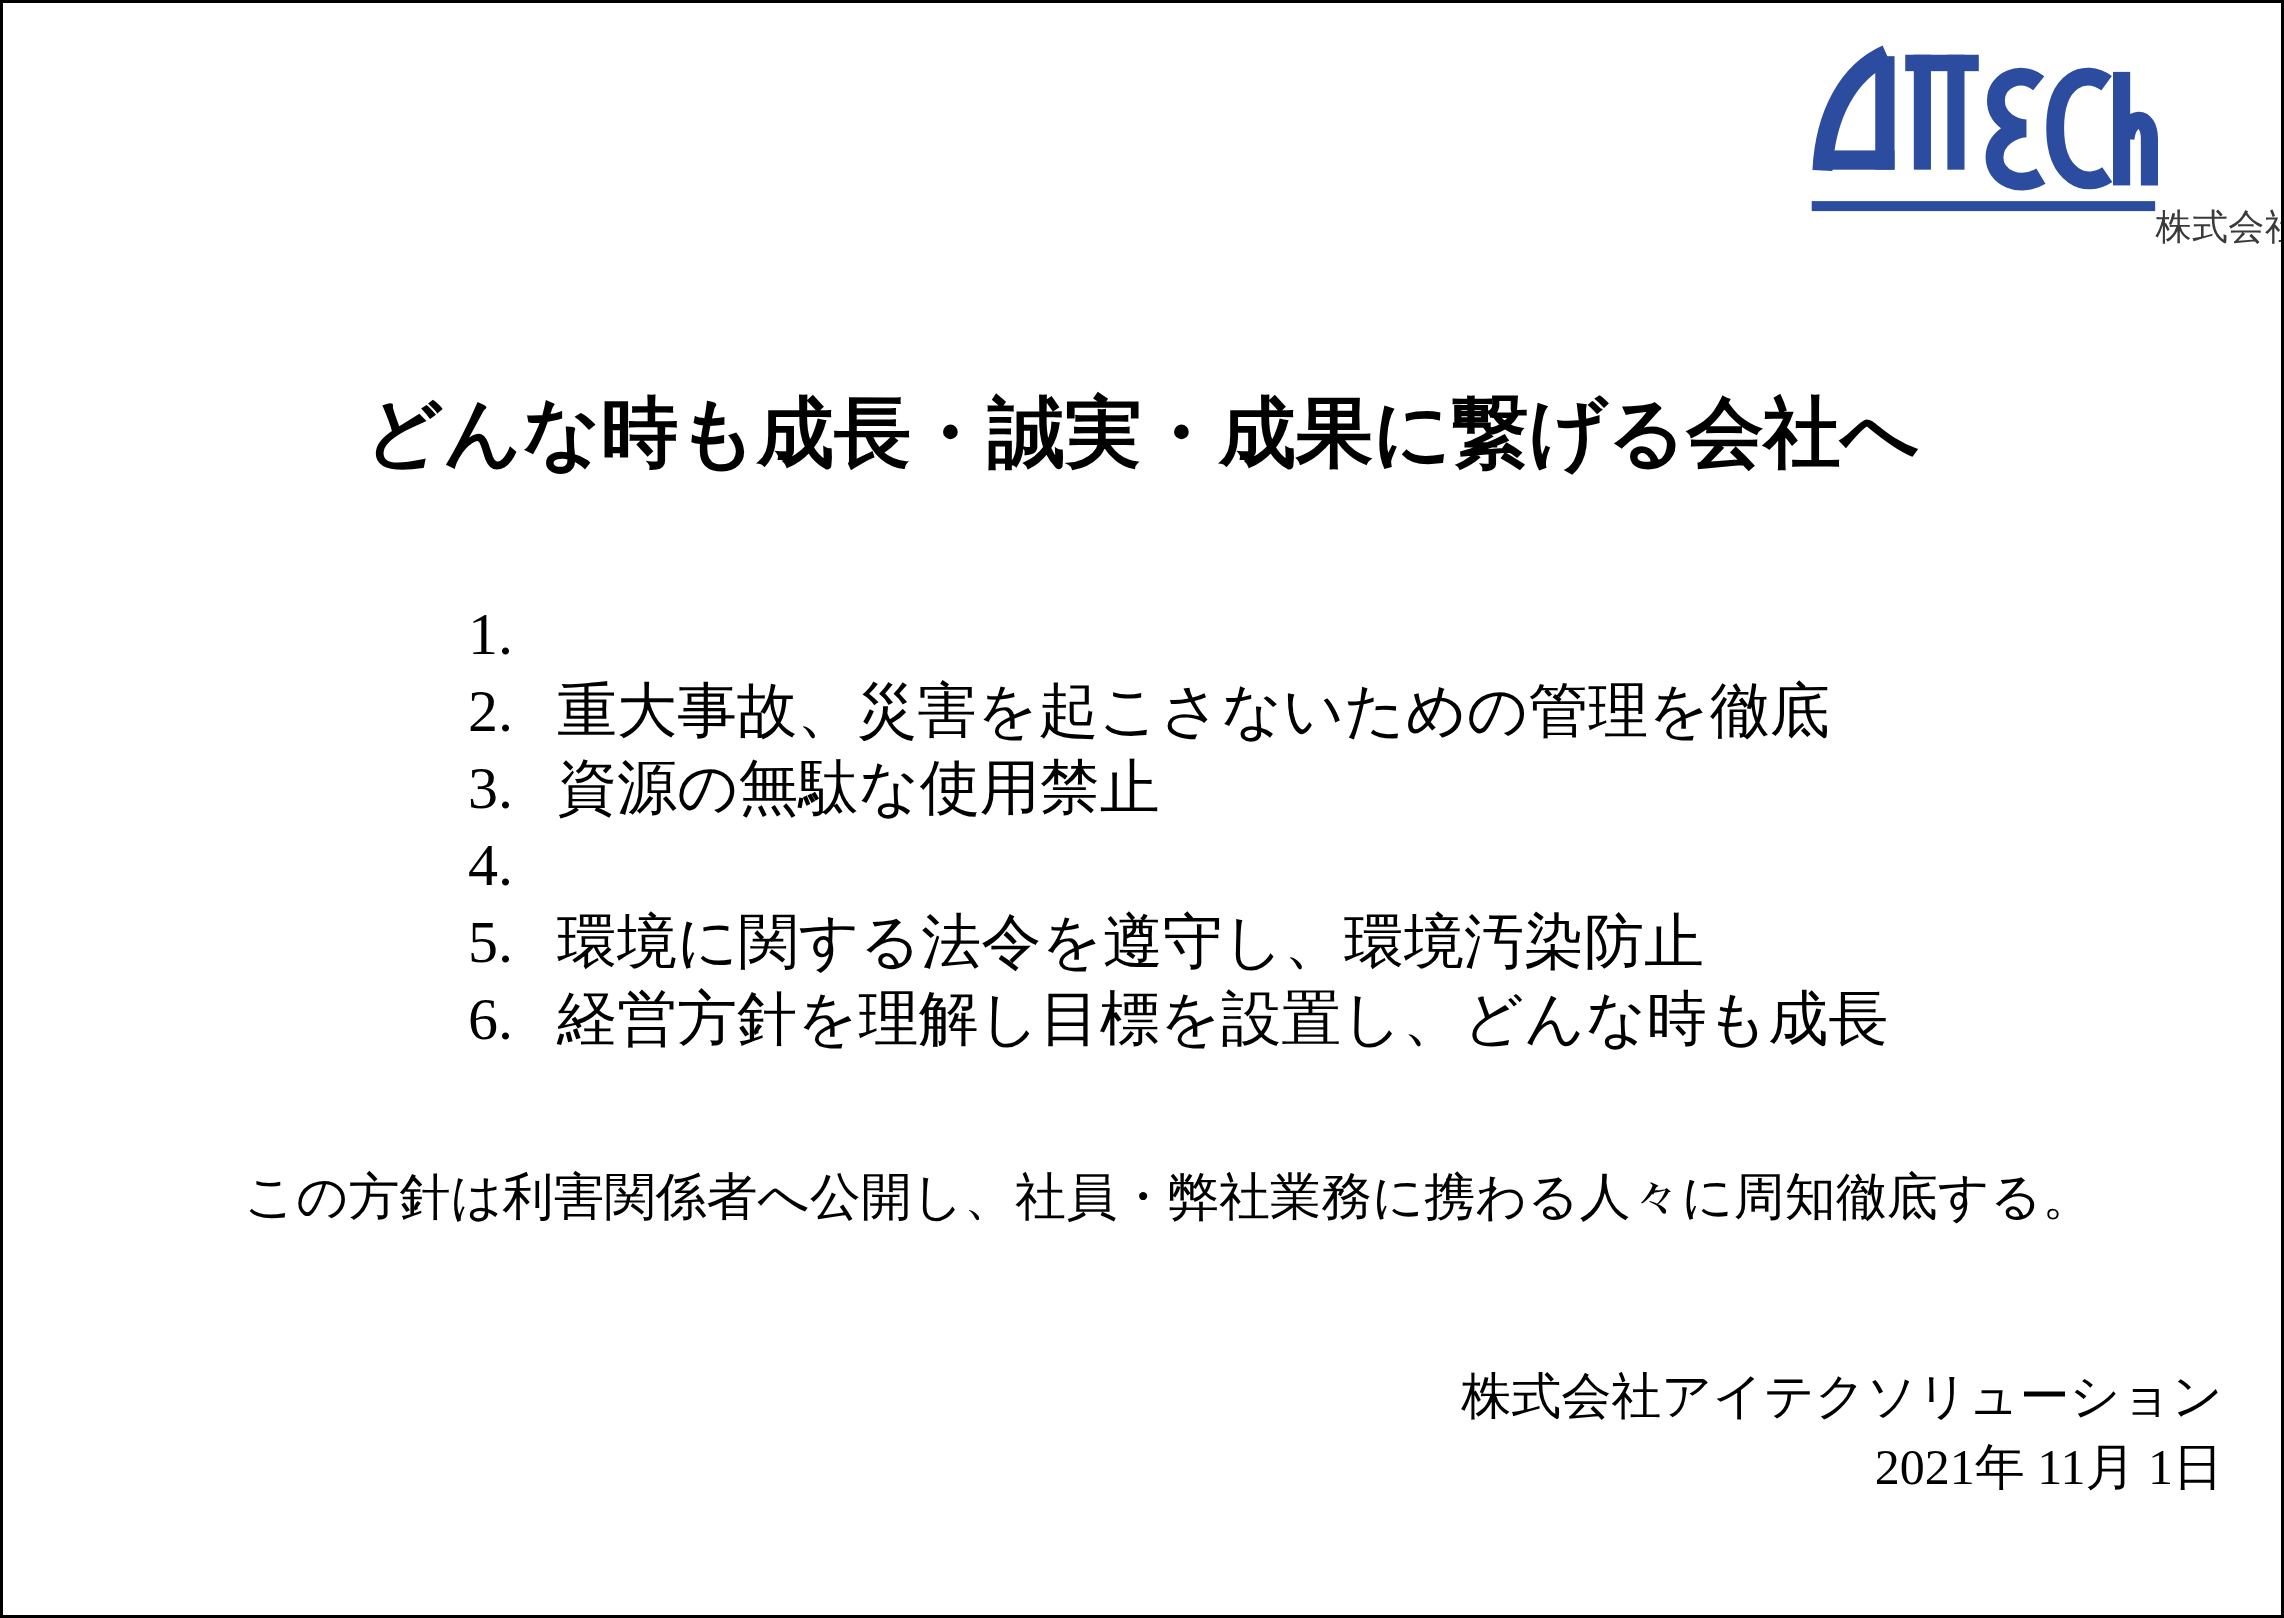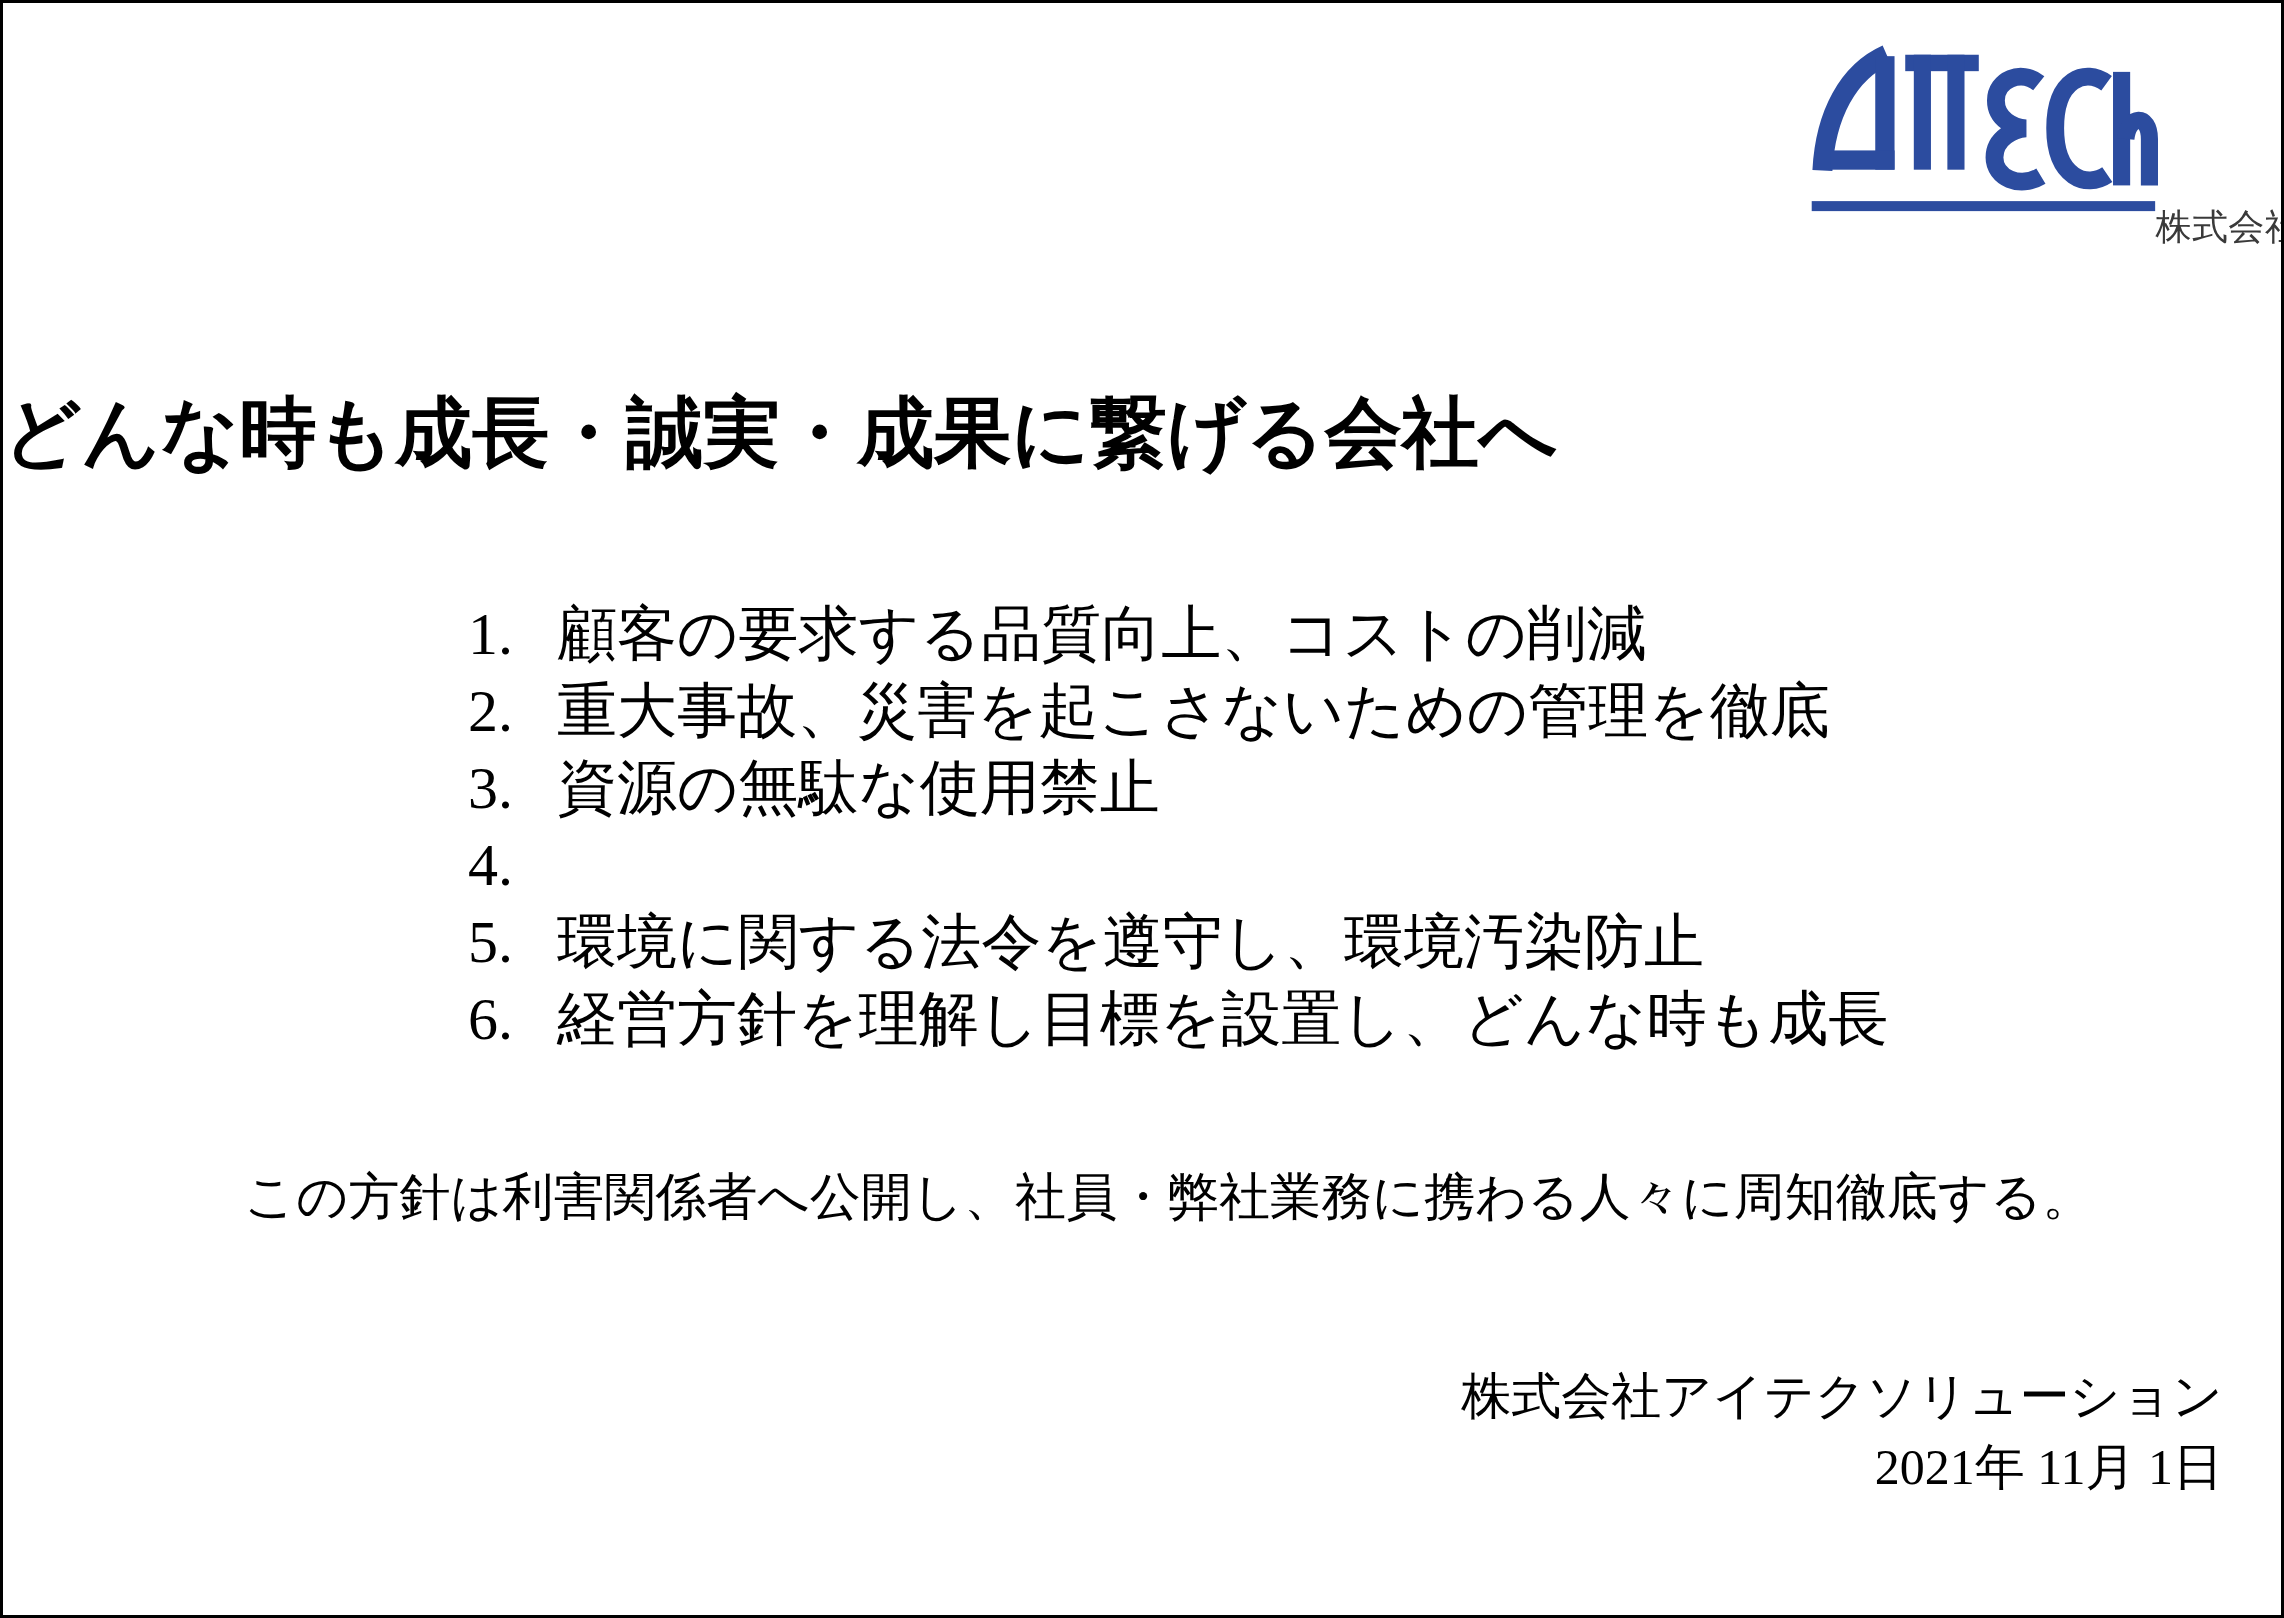--- a/index.html
+++ b/index.html
@@ -39,21 +39,21 @@
     color: #3a3a3a;
     white-space: nowrap;
     letter-spacing: 0.4px;
   }
 
   
   .main-title {
     position: absolute;
     top: 389px; left: 0;
     width: 100%;
-    text-align: left;
+    text-align: center;
     font-size: 77px;
     line-height: 83px;
     font-weight: bold;
     color: #000000;
     white-space: nowrap;
   }
 
   
   .policy-list {
     position: absolute;
@@ -126,21 +126,20 @@
       </g>
     </svg>
     <div class="logo-subtitle">株式会社アイテクソリューション</div>
   </div>
 
   <div class="main-title">どんな時も成長・誠実・成果に繋げる会社へ</div>
 
   <div class="policy-list">
     <div class="policy-row">
       <span class="policy-num">1.</span>
-      <span class="policy-text">顧客の要求する品質向上、コストの削減</span>
     </div>
     <div class="policy-row">
       <span class="policy-num">2.</span>
       <span class="policy-text">重大事故、災害を起こさないための管理を徹底</span>
     </div>
     <div class="policy-row">
       <span class="policy-num">3.</span>
       <span class="policy-text">資源の無駄な使用禁止</span>
     </div>
     <div class="policy-row">

